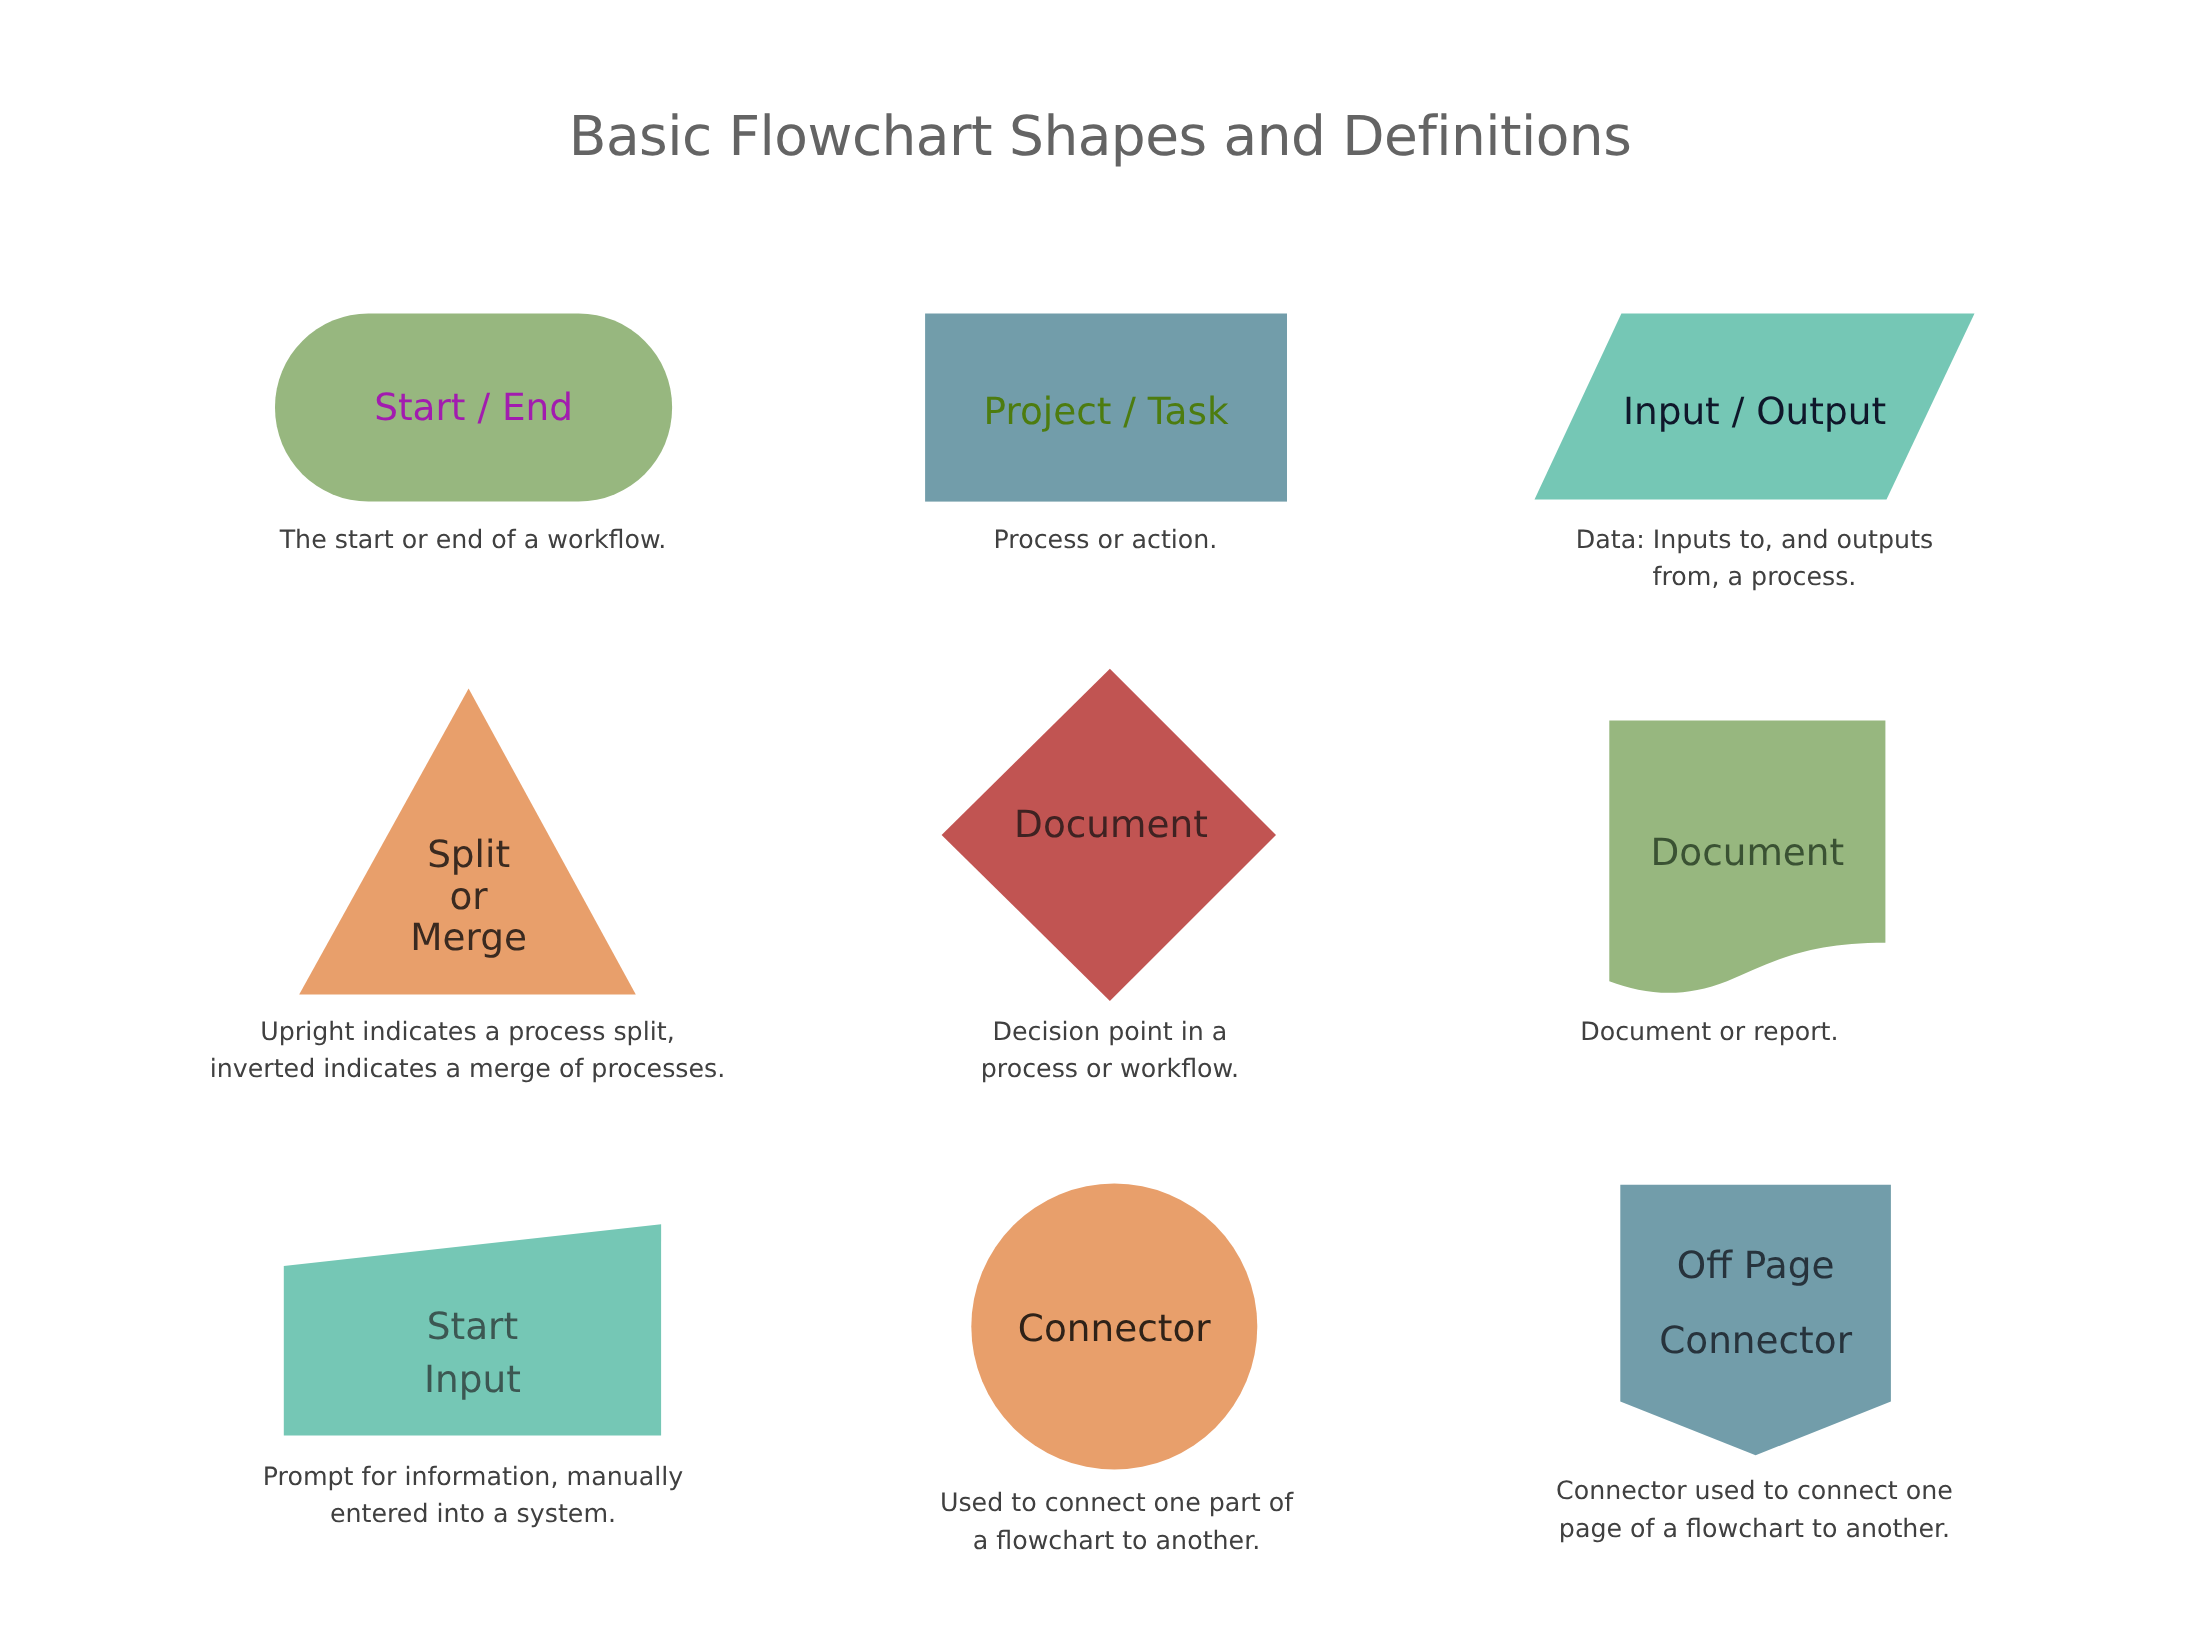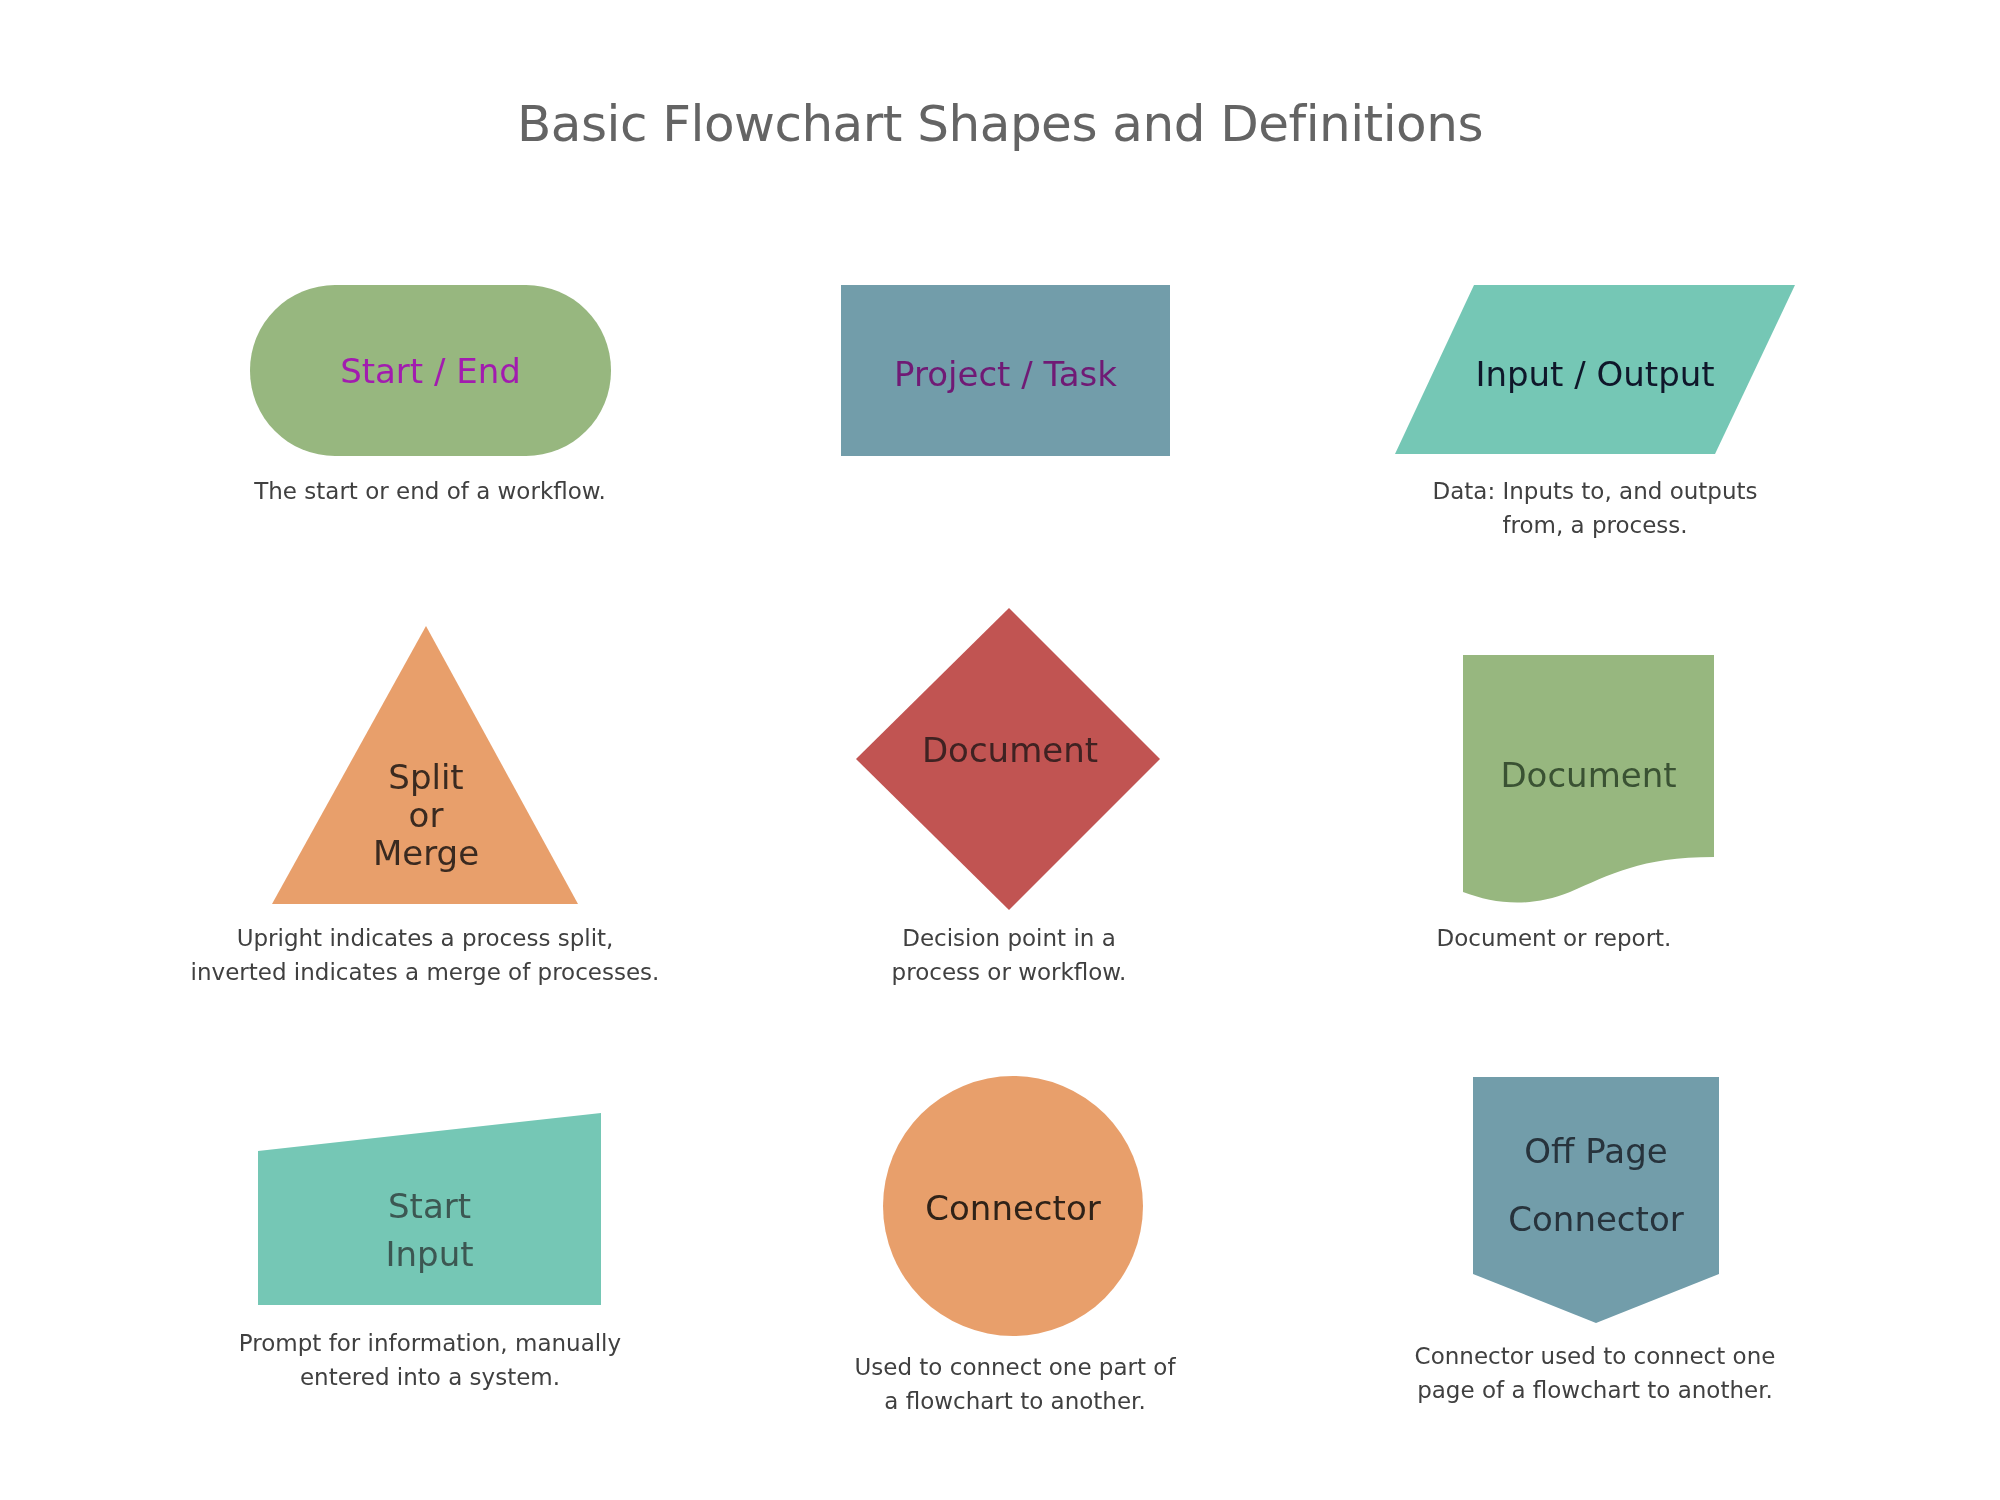--- a/index.html
+++ b/index.html
@@ -39,21 +39,21 @@
     <polygon points="258,1151 601,1113 601,1305 258,1305" fill="#75C7B5"></polygon>
 
     <circle cx="1013" cy="1206" r="130" fill="#E89F6B"></circle>
 
     <polygon points="1473,1077 1719,1077 1719,1274 1596,1323 1473,1274" fill="#729DAA"></polygon>
   </svg>
 
   <div class="shape-label" style="left:250px; top:285px; width:361px; height:171px; color:#a21caf;">
     <span>Start / End</span>
   </div>
-  <div class="shape-label" style="left:841px; top:288px; width:329px; height:171px; color:#701a75;">
+  <div class="shape-label" style="left:841px; top:288px; width:329px; height:171px; color:#4d7c0f;">
     <span>Project / Task</span>
   </div>
   <div class="shape-label" style="left:1435px; top:288px; width:320px; height:171px; color:#0f172a;">
     <span>Input / Output</span>
   </div>
   <div class="shape-label" style="left:326px; top:755px; width:200px; height:120px; color:#3a2a20; line-height:38px;">
     <span>Split</span>
     <span>or</span>
     <span>Merge</span>
   </div>
@@ -70,20 +70,23 @@
   <div class="shape-label" style="left:883px; top:1178px; width:260px; height:60px; color:#2f2218;">
     <span>Connector</span>
   </div>
   <div class="shape-label" style="left:1473px; top:1135px; width:246px; height:100px; color:#27333c; line-height:48px;gap:20px;">
     <span>Off Page</span>
     <span>Connector</span>
   </div>
 
   <div class="desc" style="left:230px; top:474px; width:400px;">
     <span>The start or end of a workflow.</span>
+  </div>
+  <div class="desc" style="left:805px; top:474px; width:400px;">
+    <span>Process or action.</span>
   </div>
   <div class="desc" style="left:1395px; top:474px; width:400px;">
     <span>Data: Inputs to, and outputs</span>
     <span>from, a process.</span>
   </div>
   <div class="desc" style="left:175px; top:921px; width:500px;">
     <span>Upright indicates a process split,</span>
     <span>inverted indicates a merge of processes.</span>
   </div>
   <div class="desc" style="left:809px; top:921px; width:400px;">

